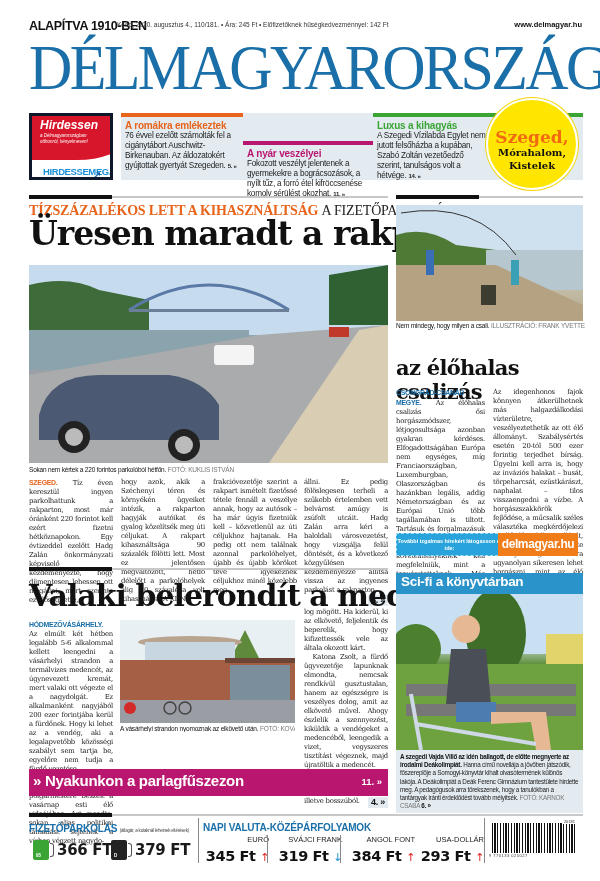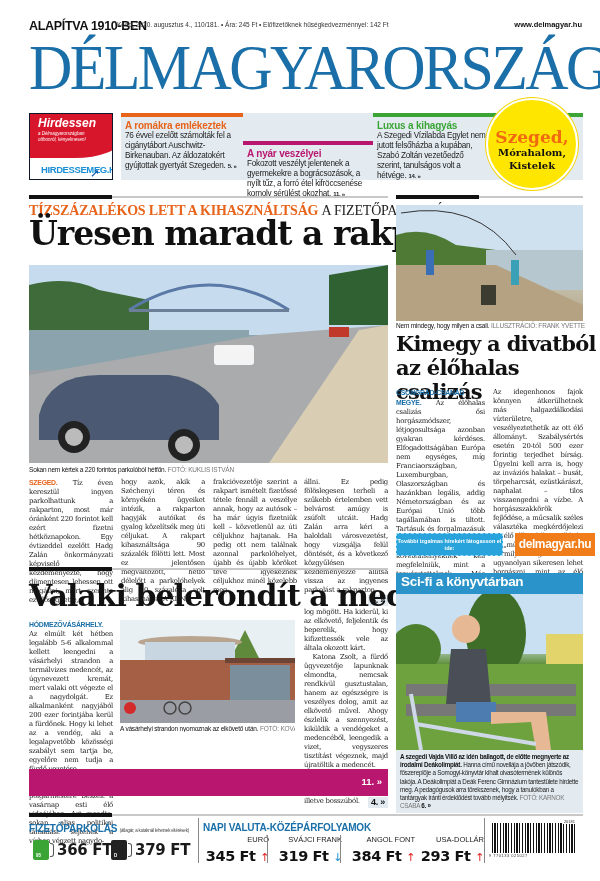--- a/index.html
+++ b/index.html
@@ -7,21 +7,21 @@
   body { font-family: "Liberation Sans", sans-serif; color: #1a1a1a; position: relative; }
   .abs { position: absolute; }
 
   
   .founded { left: 29px; top: 19px; font-weight: bold; font-size: 12.5px; letter-spacing: -0.3px; color: #111; }
   .dateline { left: 117px; top: 21px; font-size: 6.5px; color: #333; }
   .website { right: 18px; top: 20px; font-size: 7.5px; font-weight: bold; color: #111; }
   .logo { left: 29px; top: 34px; width: 555px; font-family: "Liberation Serif", serif; font-size: 60px; line-height: 64px; color: #1a6fa8; letter-spacing: -2.6px; transform: scaleY(1.05); transform-origin: top left; white-space: nowrap; }
 
   
-  .adbox { left: 29px; top: 113px; width: 84px; height: 67px; border: 1px solid #0f172a; background: #fff; overflow: hidden; }
+  .adbox { left: 29px; top: 113px; width: 84px; height: 67px; border: 3px solid #0f172a; background: #fff; overflow: hidden; }
   .adbox .red { position: absolute; left: 0; top: 0; width: 90px; height: 44px; background: #d7152b; border-radius: 0 0 50% 0 / 0 0 40% 0; }
   .adbox .ad-title { position: absolute; left: 8px; top: 2px; color: #fff; font-weight: bold; font-style: italic; font-size: 12px; }
   .adbox .ad-sub { position: absolute; left: 8px; top: 17px; color: #fff; font-style: italic; font-size: 4.5px; width: 60px; line-height: 5.5px; }
   .adbox .ad-url { position: absolute; left: 3px; top: 50px; color: #1a8fd6; font-weight: bold; font-size: 9.5px; letter-spacing: -0.4px; padding-left: 8px; }
   .adbox .cursor { position: absolute; left: 60px; top: 52px; color: #1a5fb0; font-size: 12px; }
 
   
   .teasers { left: 121px; top: 113px; width: 462px; height: 67px; background: #e3ebf1; }
   .teaser { position: absolute; top: 0; height: 67px; padding: 7px 4px 0 4px; }
   .teaser .bar { position: absolute; left: 0; top: 0; right: 0; height: 4px; }
@@ -52,21 +52,21 @@
   .bodytext { font-family: "DejaVu Serif", serif; font-size: 6.9px; line-height: 9px; color: #222; text-align: justify; letter-spacing: -0.25px; }
   .bodytext .dl { color: #e8641b; font-weight: bold; font-family: "Liberation Sans", sans-serif; }
   .bodytext .dlb { color: #1a6fa8; font-weight: bold; font-family: "Liberation Sans", sans-serif; }
   .pageref { display: inline-block; background: #e3ebf1; font-family: "Liberation Sans", sans-serif; font-weight: bold; font-size: 9px; padding: 1px 3px; color: #111; float: right; }
 
   
   .photo-fish { left: 396px; top: 205px; width: 187px; height: 116px; overflow: hidden; background: linear-gradient(#c9dcee 0%, #e8eef3 35%, #8fb37a 45%, #c7c6b4 60%, #b7a78a 100%); }
   .headline-fish { left: 396px; top: 332px; font-family: "DejaVu Serif", serif; font-size: 21px; line-height: 24px; letter-spacing: -0.7px; color: #111; }
   .promo { left: 396px; top: 533px; width: 187px; height: 23px; }
   .promo .l { position: absolute; left: 0; top: 0; width: 107px; height: 23px; background: #29a3dc; border: 1px dashed #a9ddf5; color: #fff; font-size: 5.5px; font-weight: bold; text-align: center; padding-top: 4px; line-height: 7px; }
-  .promo .r { position: absolute; left: 119px; top: 0; width: 80px; height: 23px; background: #f07d1a; color: #fff; font-weight: bold; font-size: 12px; text-align: center; line-height: 23px; letter-spacing: -0.4px; }
+  .promo .r { position: absolute; left: 102px; top: 0; width: 80px; height: 23px; background: #f07d1a; color: #fff; font-weight: bold; font-size: 12px; text-align: center; line-height: 23px; letter-spacing: -0.4px; }
 
   
   .headline-pool { left: 29px; top: 578px; font-family: "DejaVu Serif", serif; font-size: 30px; line-height: 36px; letter-spacing: -1px; color: #111; }
   .photo-pool { left: 120px; top: 620px; width: 175px; height: 103px; overflow: hidden; background: linear-gradient(#dfe9f0 0%, #eef3f6 35%, #9f5b3c 38%, #a8634a 70%, #c6c0b4 72%, #8d9198 100%); }
 
   .ragweed { left: 29px; top: 769px; width: 359px; height: 27px; background: #b9176f; color: #fff; font-weight: bold; }
   .ragweed .t { position: absolute; left: 4px; top: 3px; font-size: 15px; letter-spacing: -0.3px; }
   .ragweed .r { position: absolute; right: 6px; top: 7px; font-size: 9.5px; }
 
   
@@ -190,21 +190,21 @@
     <path d="M5 8 Q80 -5 120 50" stroke="#333" stroke-width="1" fill="none"></path>
     <rect x="30" y="45" width="8" height="25" fill="#3a6fb5"></rect>
     <rect x="115" y="55" width="8" height="25" fill="#3aa0b5"></rect>
     <rect x="85" y="80" width="15" height="20" fill="#3c3c30"></rect>
   </svg>
 </div>
 <div class="abs caption" style="left:396px;top:322px;">
   <span>Nem mindegy, hogy milyen a csali.</span> <span class="credit">ILLUSZTRÁCIÓ: FRANK YVETTE</span>
 </div>
 <h2 class="abs headline-fish">
-  <span>Kimegy a divatból</span><br><span>az élőhalas csalizás</span>
+  <br><span>az élőhalas csalizás</span>
 </h2>
 <div class="abs bodytext" style="left:396px;top:388px;width:89px;">
   <span class="dlb">CSONGRÁD-CSANÁD MEGYE.</span> <span>Az élőhalas csalizás ősi horgászmódszer, létjogosultsága azonban gyakran kérdéses. Elfogadottságában Európa nem egységes, míg Franciaországban, Luxemburgban, Olaszországban és hazánkban legális, addig Németországban és az Európai Unió több tagállamában is tiltott. Tartásuk és forgalmazásuk során a csalihalaknak azonos állategészségügyi követelményeknek kell megfelelniük, mint a tenyésztetteknek. Más élővízbe jutásuk aggályos, hiszen akár betegségeket is terjeszthetnek.</span>
 </div>
 <div class="abs bodytext" style="left:493px;top:388px;width:90px;">
   <span>Az idegenhonos fajok könnyen átkerülhetnek más halgazdálkodási vízterületre, veszélyeztethetik az ott élő állományt. Szabálysértés esetén 20-tól 500 ezer forintig terjedhet bírság. Ügyelni kell arra is, hogy az inváziós halakat – busát, törpeharcsát, ezüstkárászt, naphalat – tilos visszaengedni a vízbe. A horgászszakkörök fejlődése, a műcsalik széles választéka megkérdőjelezi az élő állat felhasználását, a „műanyagokkal” szinte bármilyen ragadozó halra ugyanolyan sikeresen lehet horgászni, mint az élő állattal.</span> <span class="pageref">8. »</span>
 </div>
 
 <div class="abs promo">
   <div class="l">További izgalmas hírekért látogasson el ide:</div>
@@ -235,20 +235,21 @@
   </svg>
 </div>
 <div class="abs caption" style="left:120px;top:725px;width:175px;white-space:nowrap;overflow:hidden;">
   <span>A vásárhelyi strandon nyomoznak az elkövető után.</span> <span class="credit">FOTÓ: KOVÁCS ERIKA</span>
 </div>
 <div class="abs bodytext" style="left:304px;top:608px;width:84px;">
   <span>log mögött. Ha kiderül, ki az elkövető, feljelentik és beperelik, hogy kifizettessék vele az általa okozott kárt.</span><br>&nbsp;&nbsp;<span>Katona Zsolt, a fürdő ügyvezetője lapunknak elmondta, nemcsak rendkívül gusztustalan, hanem az egészségre is veszélyes dolog, amit az elkövető művel. Ahogy észlelik a szennyezést, kiküldik a vendégeket a medencéből, leengedik a vizet, vegyszeres tisztítást végeznek, majd újratöltik a medencét.</span><br>&nbsp;&nbsp;<span>Korábban Szentesen is előfordultak hasonló esetek, rosszullét miatt, illetve bosszúból.</span> <span class="pageref">4. »</span>
 </div>
 
 <div class="abs ragweed">
+  <span class="t">» Nyakunkon a parlagfűszezon</span>
   <span class="r">11. »</span>
 </div>
 
 <div class="abs scifi-head">Sci-fi a könyvtárban</div>
 <div class="abs photo-scifi">
   <svg width="187" height="156" viewBox="0 0 187 156">
     <rect width="187" height="60" fill="#c9e0f2"></rect>
     <ellipse cx="100" cy="40" rx="30" ry="45" fill="#3e6e28"></ellipse>
     <ellipse cx="20" cy="55" rx="25" ry="25" fill="#4c7f2e"></ellipse>
     <rect x="150" y="40" width="37" height="40" fill="#e2d46a"></rect>

